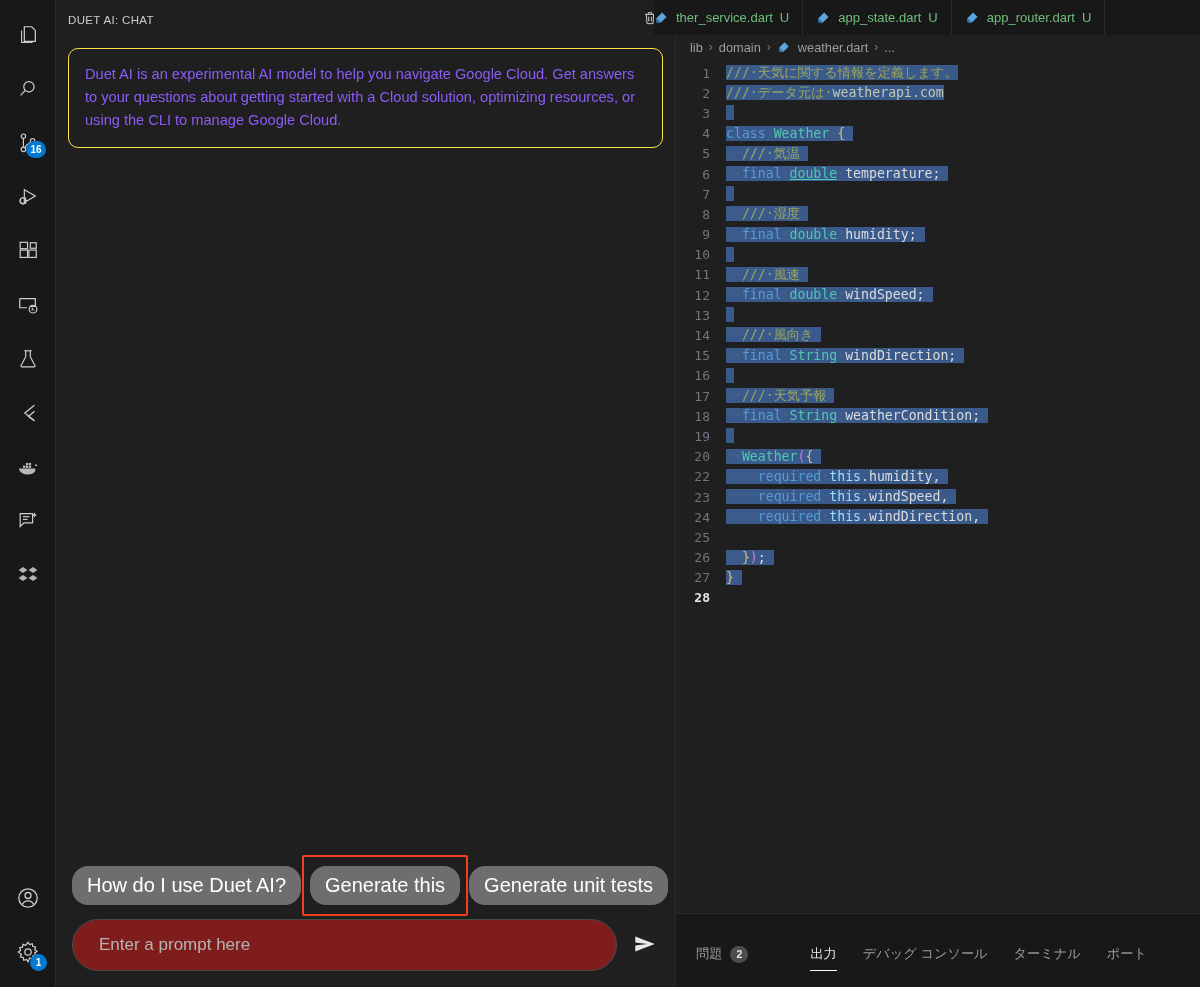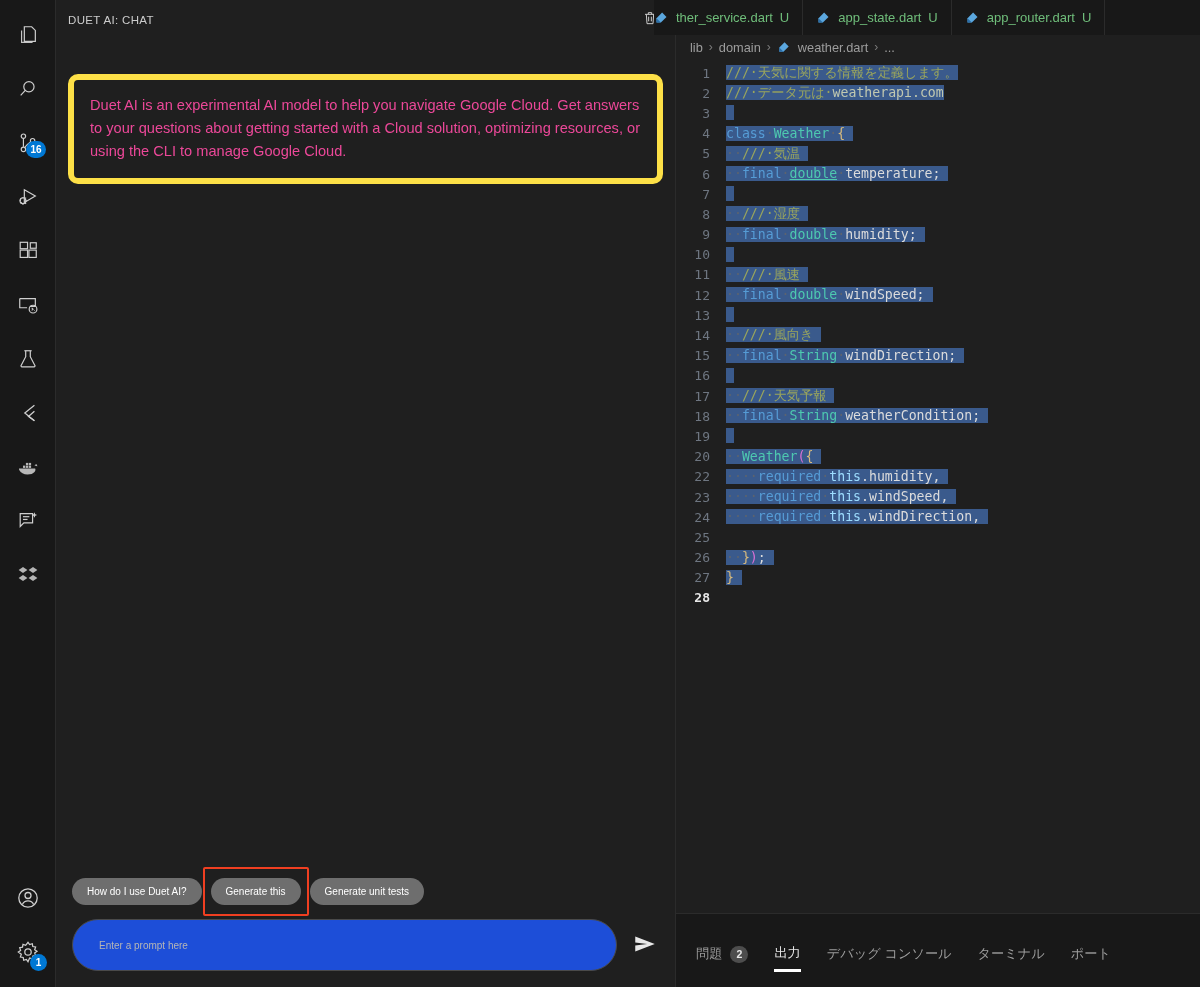--- a/index.html
+++ b/index.html
@@ -56,53 +56,52 @@
   }
   .chat-title {
     font-size: 11.5px; letter-spacing: .35px;
     color: #cccccc; text-transform: uppercase;
     flex: 1;
   }
   .trash-btn { width: 22px; height: 22px; display: flex; align-items: center;
                justify-content: center; cursor: pointer; }
   .chat-body { flex: 1; padding: 8px 12px 0 12px; overflow: hidden; }
   .msg-bubble {
-    border: 6px solid #fde047;
+    border: 1px solid #fde047;
     border-radius: 10px;
     padding: 14px 16px 15px 16px;
-    color: #ec4899;
+    color: #8b5cf6;
     font-size: 14.6px;
     line-height: 23px;
-    margin-top: 26px;
   }
   .chat-footer { padding: 0 12px 16px 12px; }
   .suggestions { display: flex; gap: 9px; padding-left: 4px; margin-bottom: 14px; position: relative; }
   .pill {
     background: #6e6e6e; color: #ffffff;
     border: none; border-radius: 16px;
     padding: 8px 15px;
-    font-size: 10px;
+    font-size: 20px;
     font-family: "Liberation Sans", sans-serif;
     cursor: pointer; white-space: nowrap; text-align: center;
   }
   .pill-wrap { position: relative; display: inline-block; }
   .pill-wrap.highlight::after {
     content: ""; position: absolute;
     left: -8px; top: -11px; right: -8px; bottom: -11px;
     border: 2px solid #f03f21; border-radius: 2px;
     pointer-events: none;
   }
   .prompt-row { display: flex; align-items: center; gap: 10px; padding-left: 4px; }
   .prompt-input {
     flex: 1; height: 52px;
-    background: #1d4ed8;
+    background: #7f1d1d;
     border: 1px solid #4a4a4a;
     border-radius: 26px;
     color: #e8e8e8;
-    font-size: 10px;
+    font-size: 17px;
     font-family: "Liberation Sans", sans-serif;
     padding: 0 26px;
     outline: none;
   }
   .prompt-input::placeholder { color: #b5b5b5; }
   .send-btn { width: 36px; height: 36px; display: flex; align-items: center;
               justify-content: center; cursor: pointer; background: none; border: none; }
 
   
   .editorarea {
@@ -173,21 +172,21 @@
     background: #181818;
     display: flex; align-items: center;
     padding: 14px 0 0 20px;
     gap: 26px;
   }
   .ptab {
     display: flex; align-items: center; gap: 8px;
     font-size: 13.2px; color: #9d9d9d;
     cursor: pointer; padding-bottom: 7px;
   }
-  .ptab.active { color: #e8e8e8; border-bottom: 3px solid #ffffff; }
+  .ptab.active { color: #e8e8e8; border-bottom: 1px solid #ffffff; margin-left: 36px; }
   .pcount {
     background: #4d4d4d; color: #e8e8e8;
     border-radius: 9px; min-width: 18px; height: 17px; line-height: 17px;
     font-size: 10.5px; text-align: center; padding: 0 5px; font-weight: bold;
   }
 </style>
 </head>
 <body>
 
 <div class="app">

